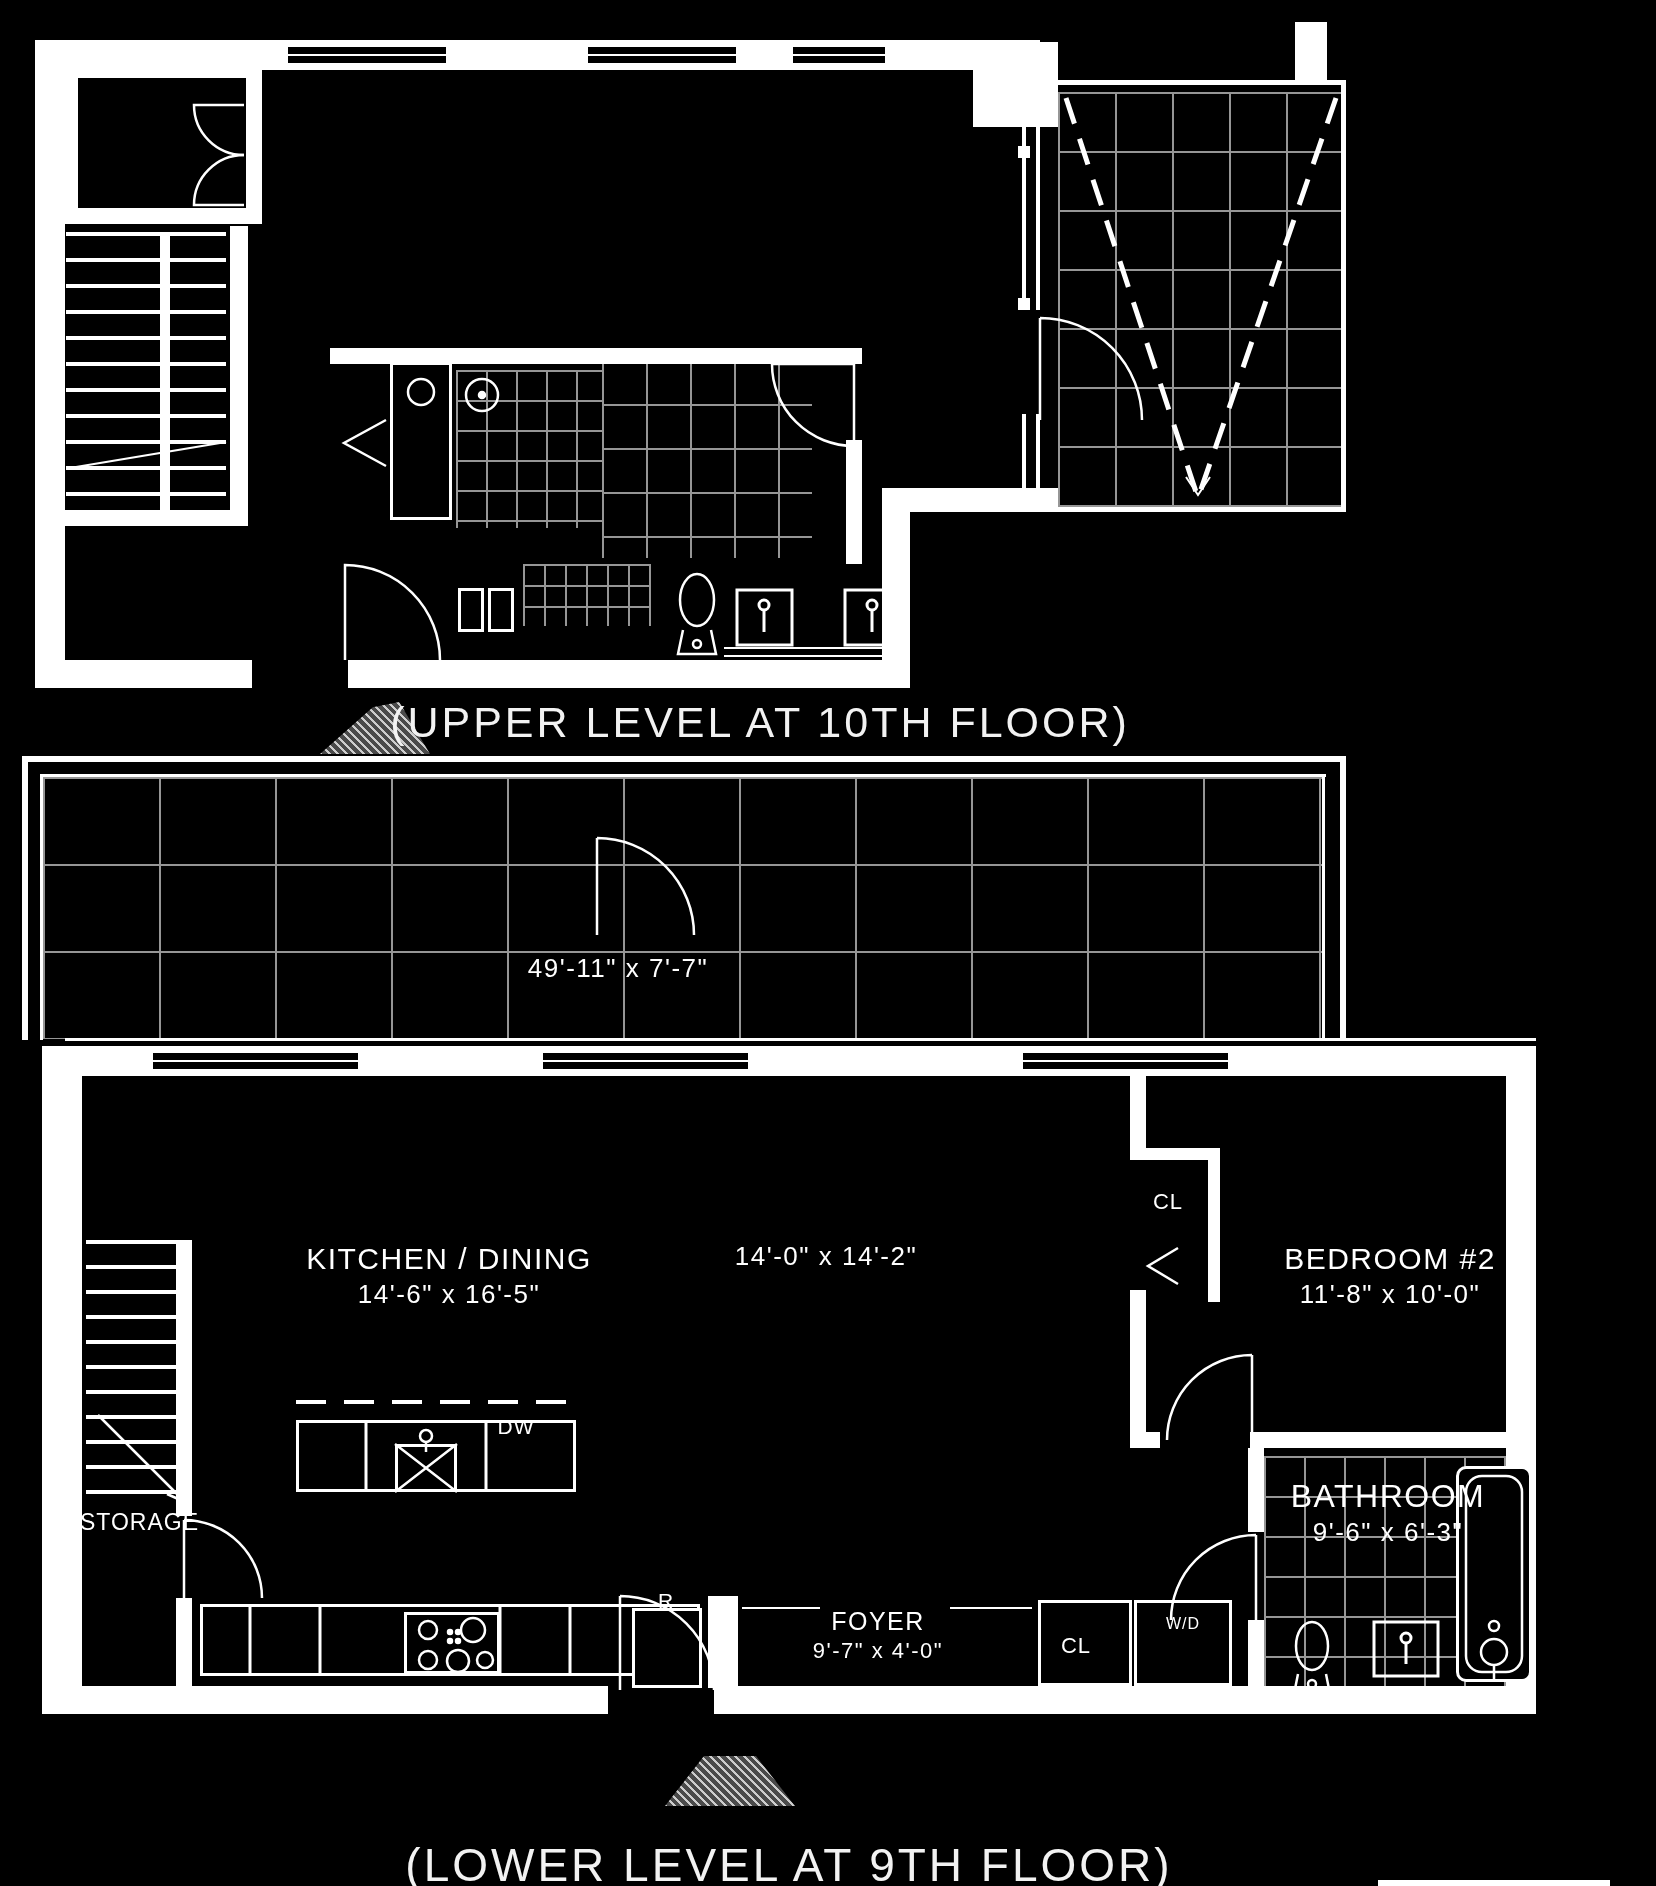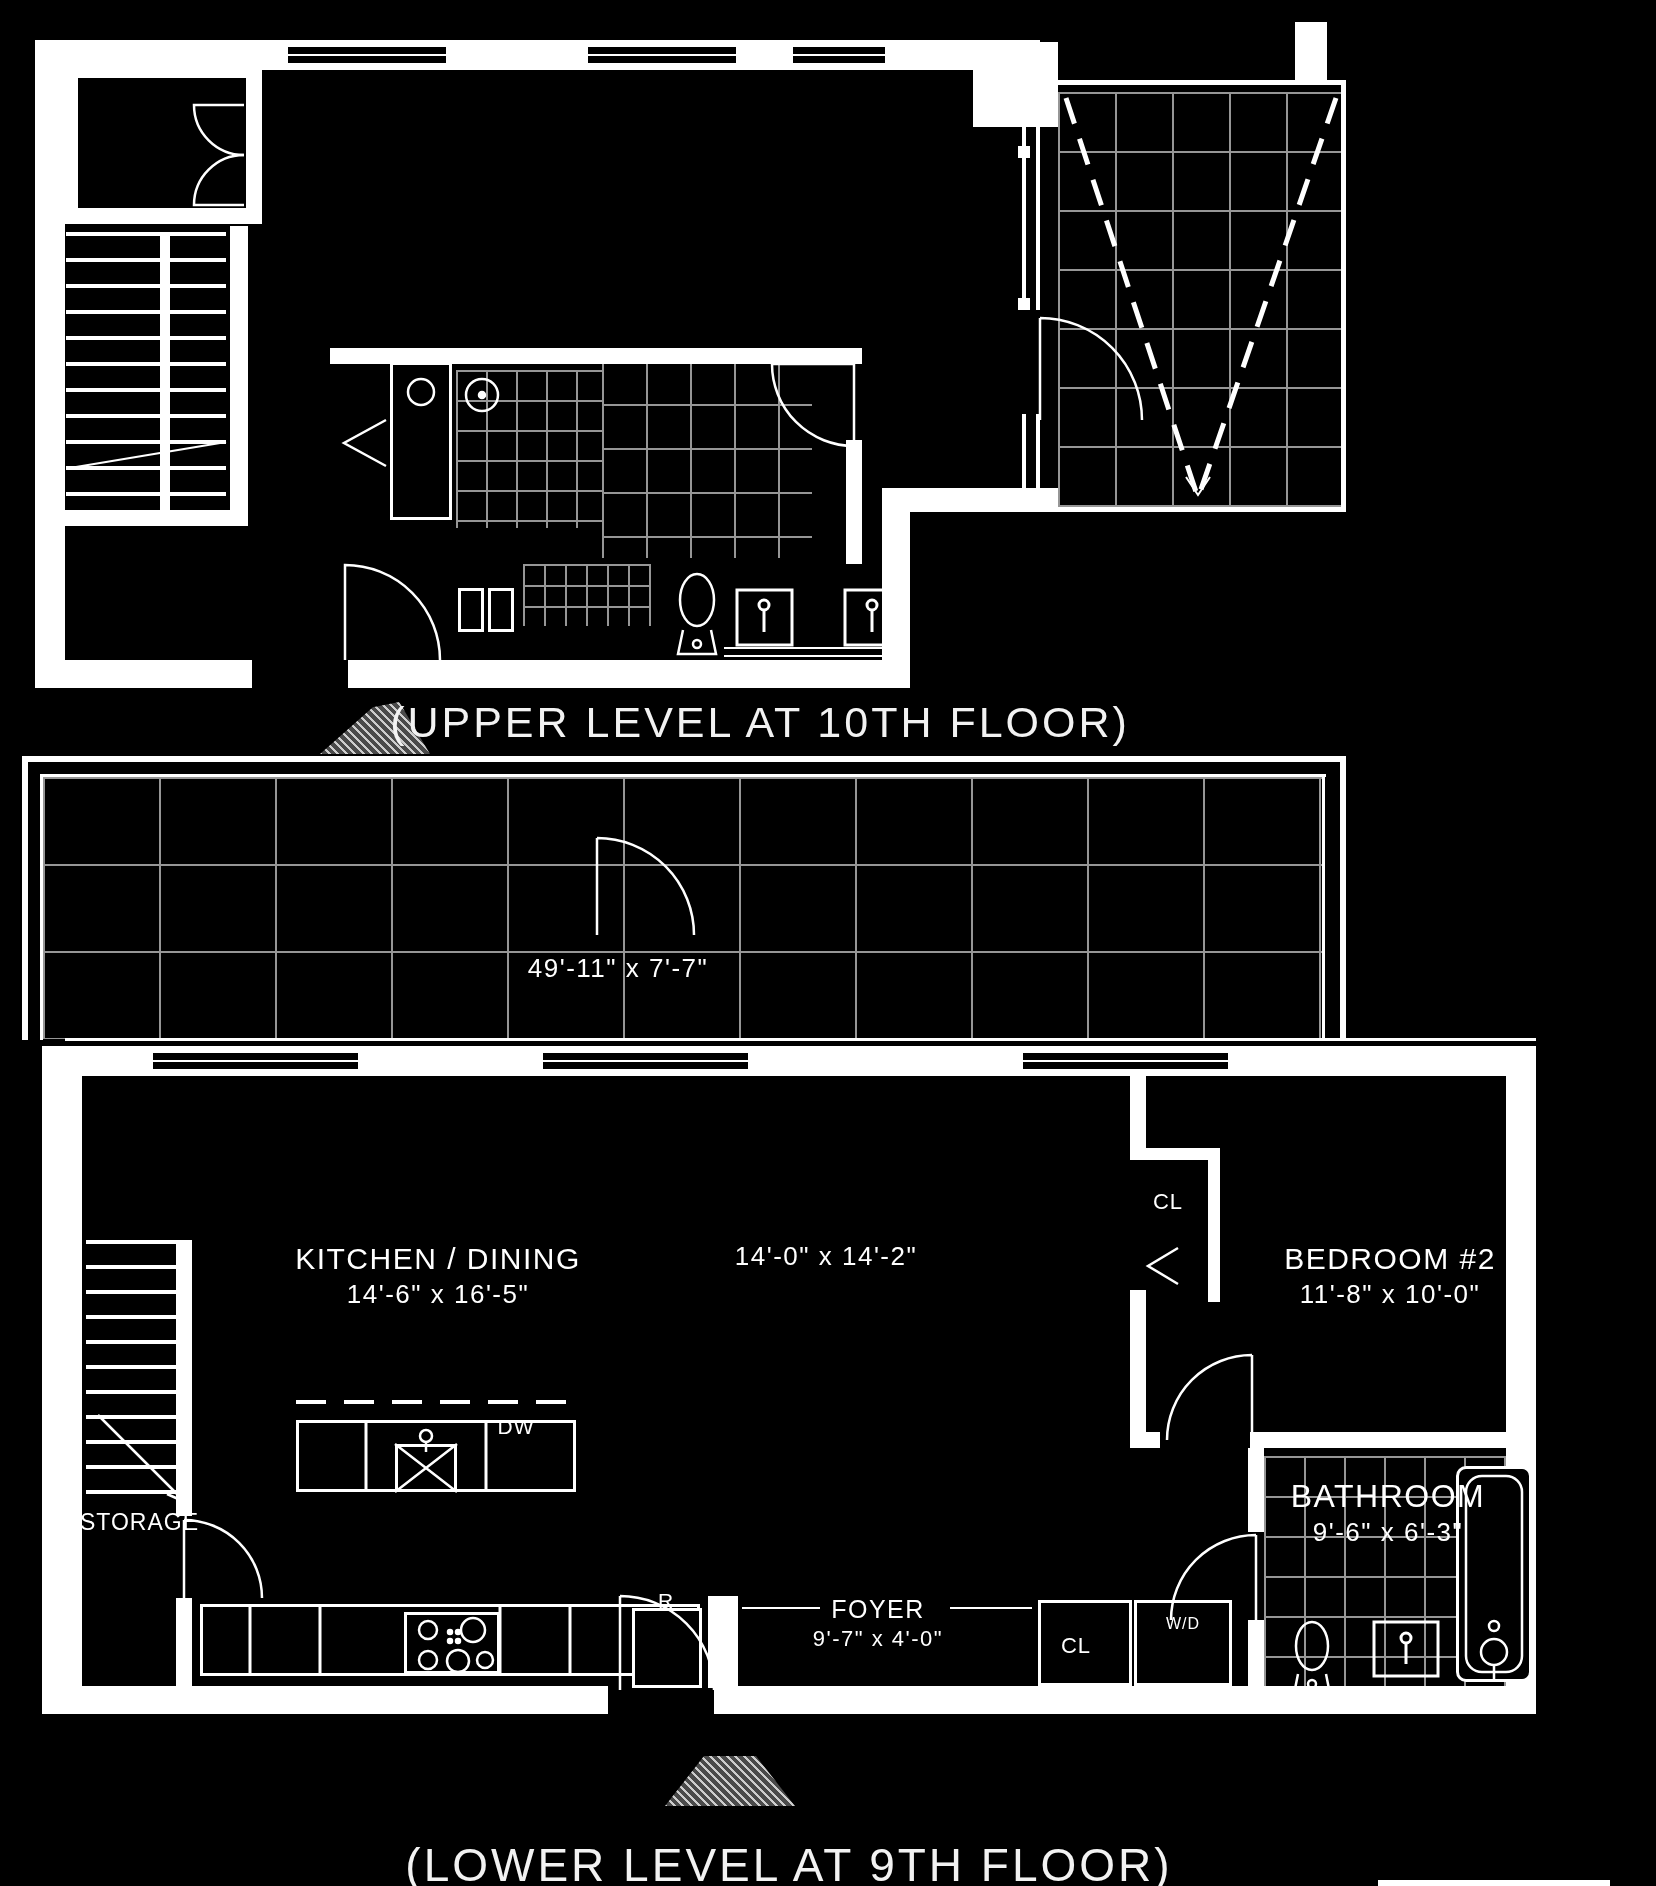--- a/index.html
+++ b/index.html
@@ -128,37 +128,37 @@
     <div class="box" style="left:200px;top:1604px;width:500px;height:72px;"></div>
     <div class="box" style="left:404px;top:1612px;width:96px;height:62px;"></div>
     <div class="box" style="left:632px;top:1608px;width:70px;height:80px;"></div>
 
     <div class="box" style="left:1456px;top:1466px;width:76px;height:216px;border-radius:10px;"></div>
 
     <div class="tri" style="left:665px;top:1756px;width:130px;height:50px;clip-path:polygon(0 100%,100% 100%,70% 0,30% 0);"></div>
     <div class="cap" style="left:389px;top:1838px;width:800px;font-size:46px;">(LOWER LEVEL AT 9TH FLOOR)</div>
     <div class="w" style="left:1378px;top:1880px;width:232px;height:6px;"></div>
 
-    <div class="lbl" style="left:258px;top:1240px;width:360px;">
+    <div class="lbl" style="left:269px;top:1240px;width:360px;">
       <span class="nm">KITCHEN / DINING</span>
       <span class="dm">14'-6" x 16'-5"</span>
     </div>
     <div class="lbl" style="left:646px;top:1240px;width:360px;">
       <span class="dm">14'-0" x 14'-2"</span>
     </div>
     <div class="lbl" style="left:1210px;top:1240px;width:360px;">
       <span class="nm">BEDROOM #2</span>
       <span class="dm">11'-8" x 10'-0"</span>
     </div>
     <div class="lbl" style="left:1268px;top:1476px;width:240px;z-index:5;">
       <span class="nm" style="font-size:32px;">BATHROOM</span>
       <span class="dm">9'-6" x 6'-3"</span>
     </div>
     <div class="lbl" style="left:778px;top:1594px;width:200px;">
-      <span class="nm" style="font-size:25px;">FOYER</span>
+      <span class="nm" style="font-size:25px;margin-top:12px;">FOYER</span>
       <span class="dm" style="font-size:22px;">9'-7" x 4'-0"</span>
     </div>
     <div class="lbl sm" style="left:80px;top:1508px;width:116px;font-size:23px;">STORAGE</div>
     <div class="lbl sm" style="left:1138px;top:1188px;width:60px;">CL</div>
     <div class="lbl sm" style="left:1046px;top:1632px;width:60px;">CL</div>
     <div class="lbl sm" style="left:1146px;top:1614px;width:74px;font-size:16px;">W/D</div>
     <div class="lbl sm" style="left:488px;top:1414px;width:56px;font-size:21px;z-index:5;">DW</div>
     <div class="lbl sm" style="left:646px;top:1588px;width:40px;font-size:21px;z-index:5;">R</div>
   </div>
 

